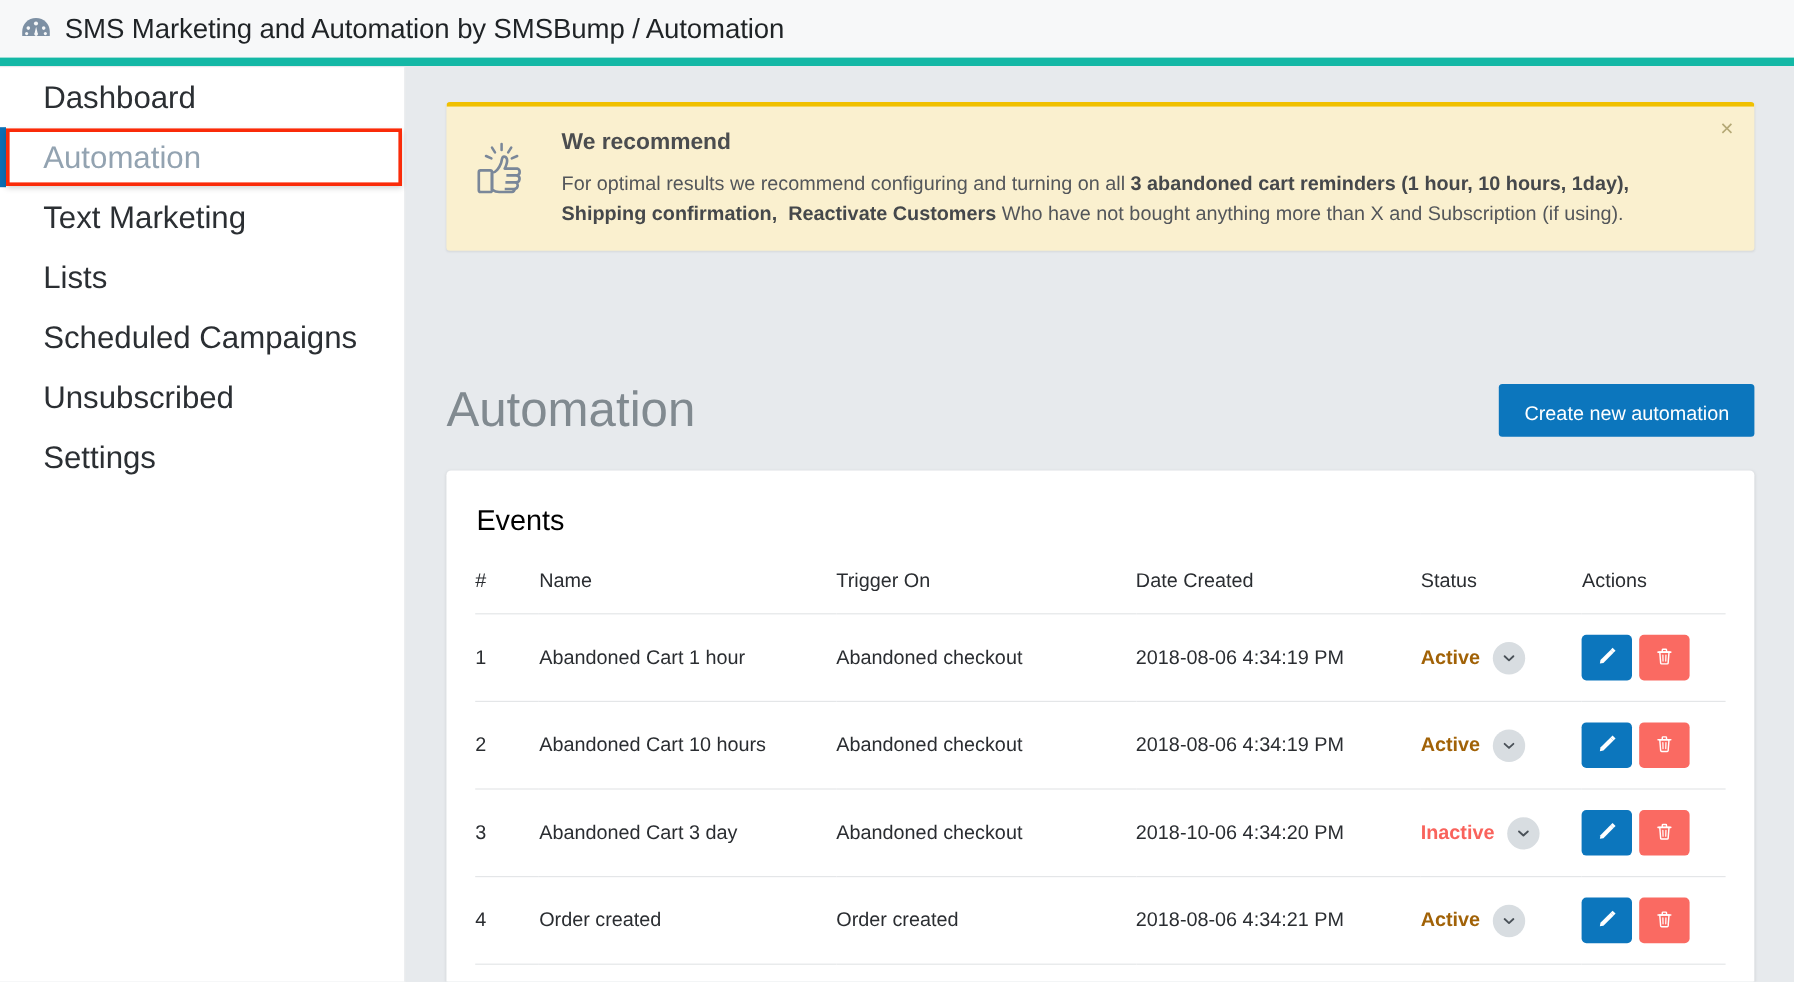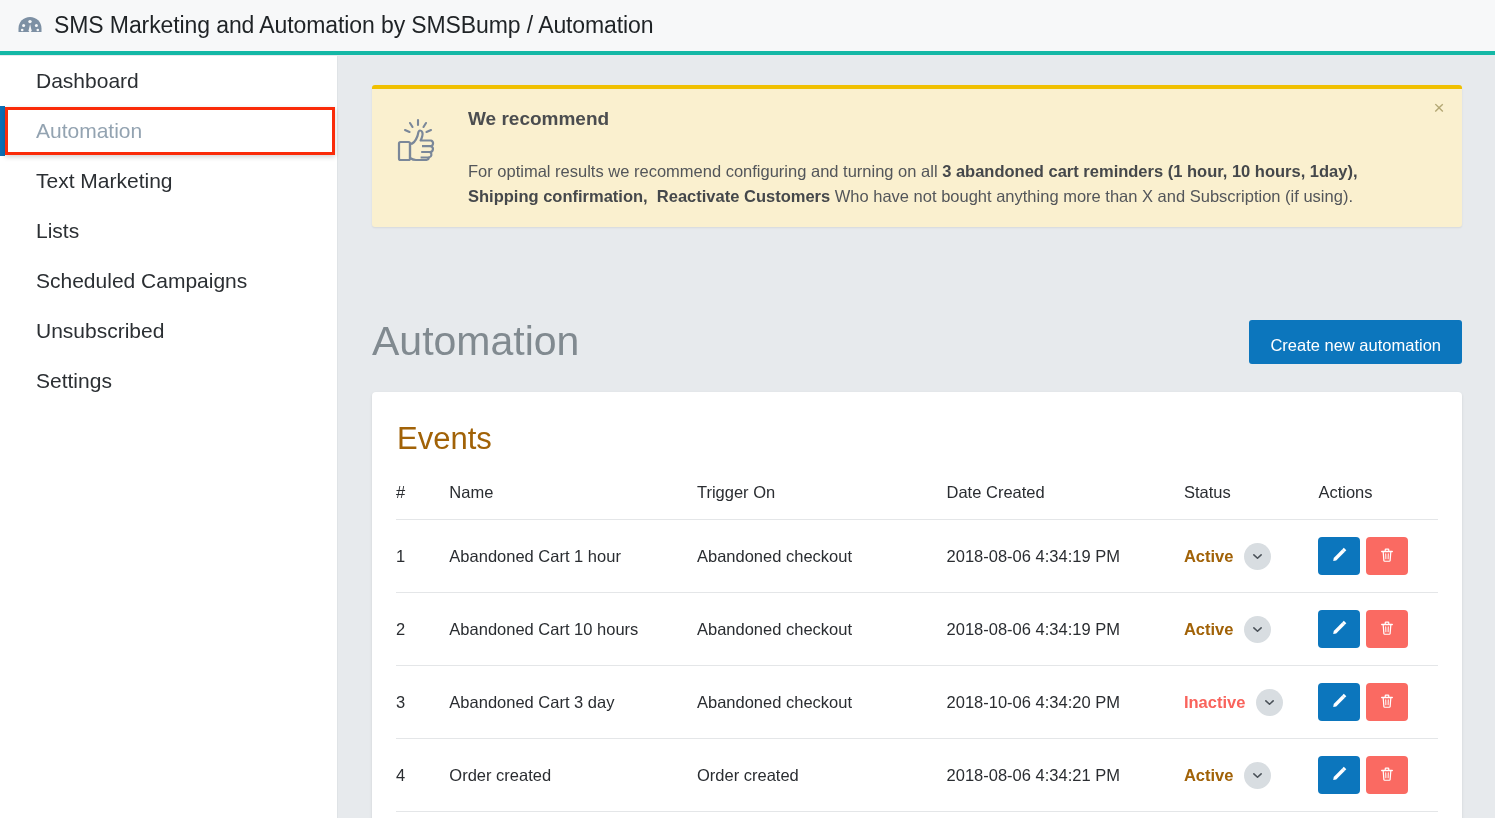--- a/index.html
+++ b/index.html
@@ -8,21 +8,21 @@
     font-family: "Liberation Sans", sans-serif;
     background: #e7eaed;
     overflow: hidden;
   }
 
   
   .topbar {
     position: absolute; top: 0; left: 0;
     width: 1495px; height: 55px;
     background: #f7f8f9;
-    border-bottom: 4px solid #14b8a6;
+    border-bottom: 7px solid #14b8a6;
     display: flex; align-items: center;
   }
   .topbar-left { display: flex; align-items: center; padding-left: 17px; }
   .gauge-icon { width: 26px; height: 26px; flex: 0 0 26px; margin-right: 11px; }
   .topbar-title {
     font-size: 23px; color: #1f2326; letter-spacing: -0.1px; white-space: nowrap;
   }
   .get-started-btn {
     position: absolute; right: 5px; top: 6px;
     width: 140px; height: 43px;
@@ -35,21 +35,21 @@
   
   .sidebar {
     position: absolute; left: 0; top: 56px;
     width: 338px; height: 762px;
     background: #ffffff;
     border-right: 1px solid #dfe3e6;
   }
   .nav-item {
     height: 50px; display: flex; align-items: center;
     padding-left: 36px;
-    font-size: 21px; color: #2b2f33;
+    font-size: 26px; color: #2b2f33;
     cursor: pointer; position: relative;
   }
   .nav-item.selected { color: #93a3b1; }
   .nav-item.selected .accent-bar {
     position: absolute; left: 0; top: 0;
     width: 5px; height: 50px; background: #0b6fb5;
   }
   .nav-item.selected .highlight-box {
     position: absolute; left: 5px; top: 1px;
     width: 330px; height: 48px;
@@ -75,21 +75,21 @@
     background: #faf0cf;
     border-top: 4px solid #f0c000;
     border-radius: 3px;
     box-shadow: 0 1px 2px rgba(0,0,0,0.08);
     display: flex;
     padding: 17px 20px 18px 20px;
   }
   .thumb-icon { width: 52px; height: 52px; flex: 0 0 52px; margin: 8px 24px 0 0; }
   .banner-body { flex: 1; padding-top: 2px; }
   .banner-title {
-    font-size: 19px; font-weight: bold; color: #4b4d4f; margin-bottom: 29px;
+    font-size: 19px; font-weight: bold; color: #4b4d4f; margin-bottom: 11px;
   }
   .banner-text {
     font-size: 16.5px; color: #53565a; line-height: 25px;
   }
   .banner-text b { font-weight: bold; color: #45484b; }
   .banner-close {
     position: absolute; right: 12px; top: 8px;
     width: 22px; height: 22px;
     border: none; background: none; cursor: pointer;
     color: #b4a875; font-size: 19px; line-height: 22px;
@@ -110,21 +110,21 @@
   }
 
   
   .card {
     position: absolute; left: 33px; top: 336px;
     width: 1090px; min-height: 430px;
     background: #fff; border-radius: 4px;
     box-shadow: 0 1px 3px rgba(0,0,0,0.10);
     padding: 22px 24px 0 24px;
   }
-  .card-title { font-size: 31px; color: #a16207; margin: 7px 0 26px 1px; }
+  .card-title { font-size: 24px; color: #000000; margin: 7px 0 26px 1px; }
 
   table { width: 100%; border-collapse: collapse; }
   th {
     text-align: left; font-weight: normal;
     font-size: 16.5px; color: #2a2d31;
     padding: 0 0 17px 0;
   }
   td {
     font-size: 16.5px; color: #2a2d31;
     border-top: 1px solid #e4e6e8;

